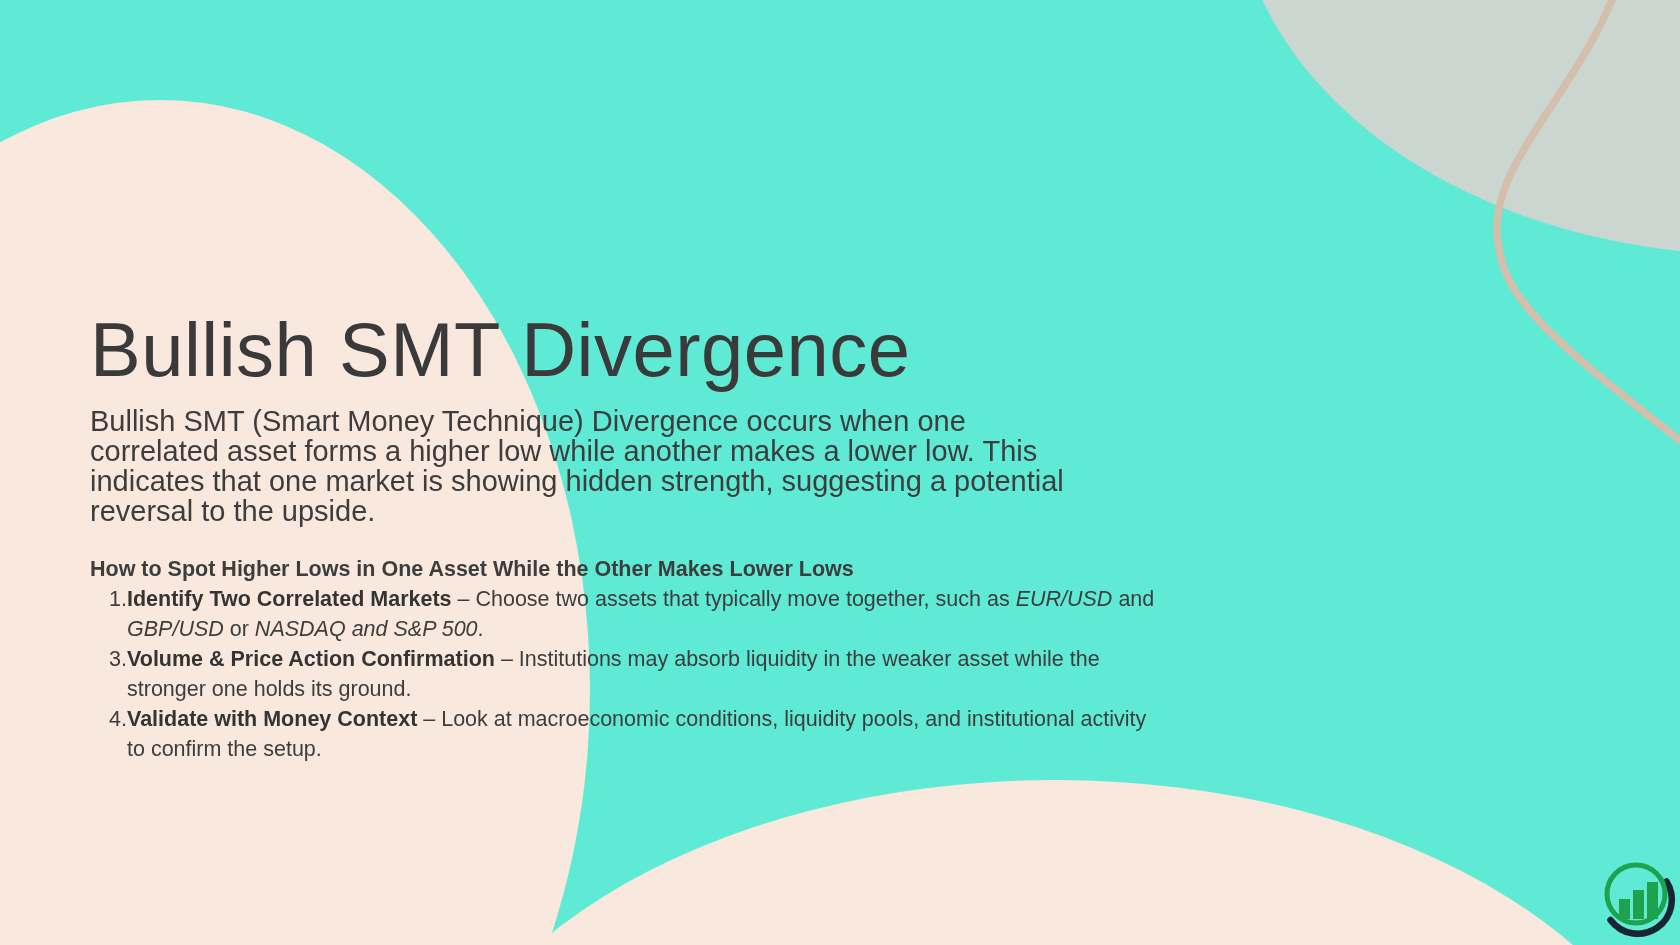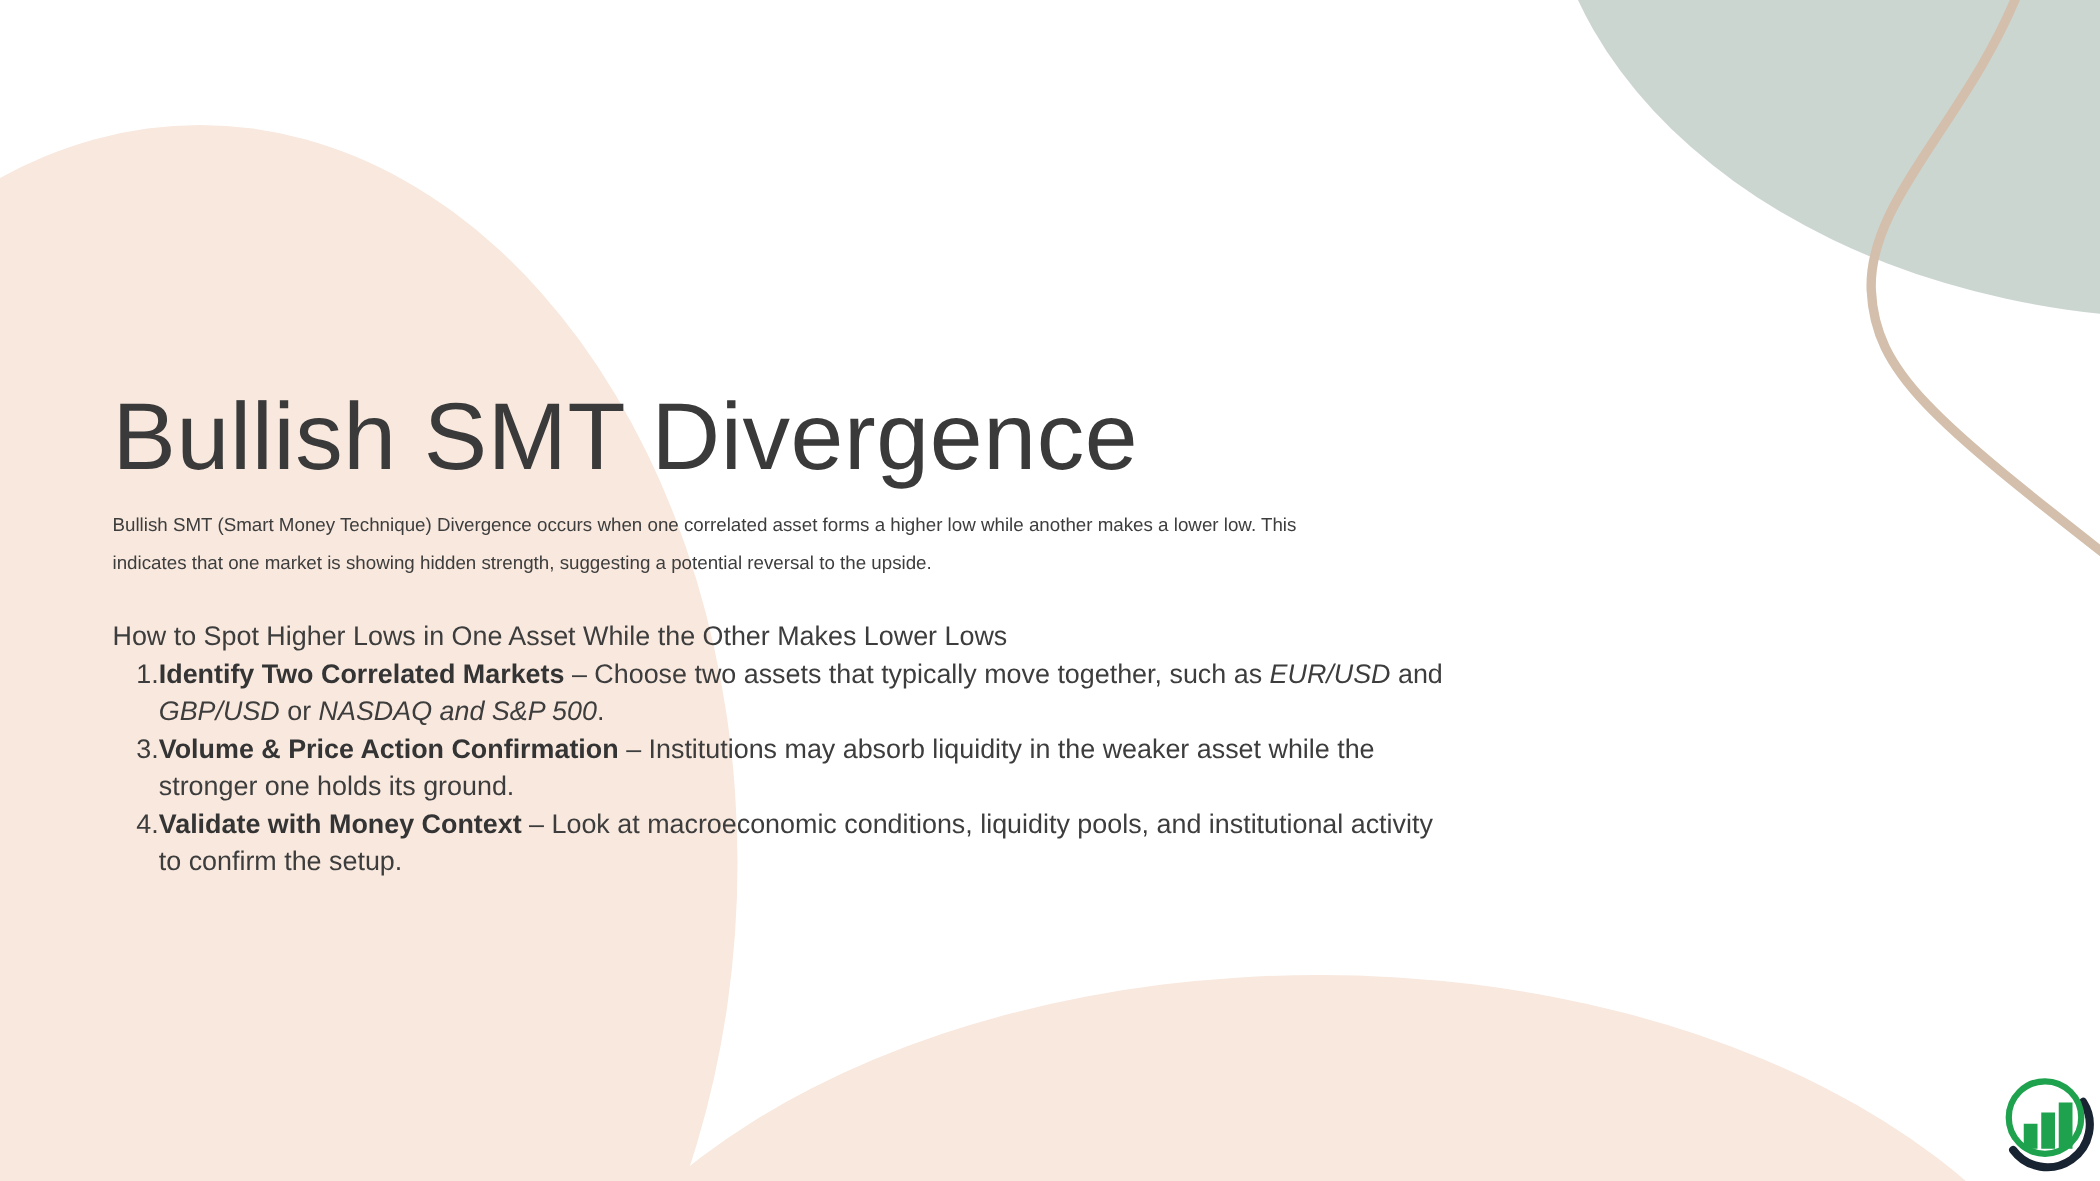--- a/index.html
+++ b/index.html
@@ -1,47 +1,48 @@
 <!DOCTYPE html>
 <html><head>
 <meta charset="utf-8">
 <style>
   html,body{margin:0;padding:0;background:#e8e8e8;}
   .slide{
     position:relative;
     width:1680px;height:945px;
-    background:#ffffff;
+    background:#5eead4;
     overflow:hidden;
     font-family:"Liberation Sans", sans-serif;
     color:#3b3b3b;
   }
   .bg{position:absolute;left:0;top:0;width:1680px;height:945px;display:block;}
   .content{position:absolute;left:90px;top:306px;width:1075px;}
   .title{
     font-size:76px;
     font-weight:300;
     line-height:88px;
     letter-spacing:0.5px;
     margin:0 0 12px 0;
     color:#3a3a3a;
     white-space:nowrap;
   }
   .intro{
-    font-size:15px;
+    font-size:29px;
     line-height:30px;
     margin:0;
     width:1000px;
     color:#3d3d3d;
   }
   .list-heading{
     font-size:21.5px;
     line-height:30px;
     margin:28px 0 0 0;
     width:1000px;
     color:#3d3d3d;
+    font-weight:bold;
   }
   ol.steps{
     list-style:none;
     margin:0;padding:0;
     font-size:21.5px;
     line-height:30px;
     width:1075px;
     color:#3d3d3d;
   }
   ol.steps li{padding-left:37px;}

